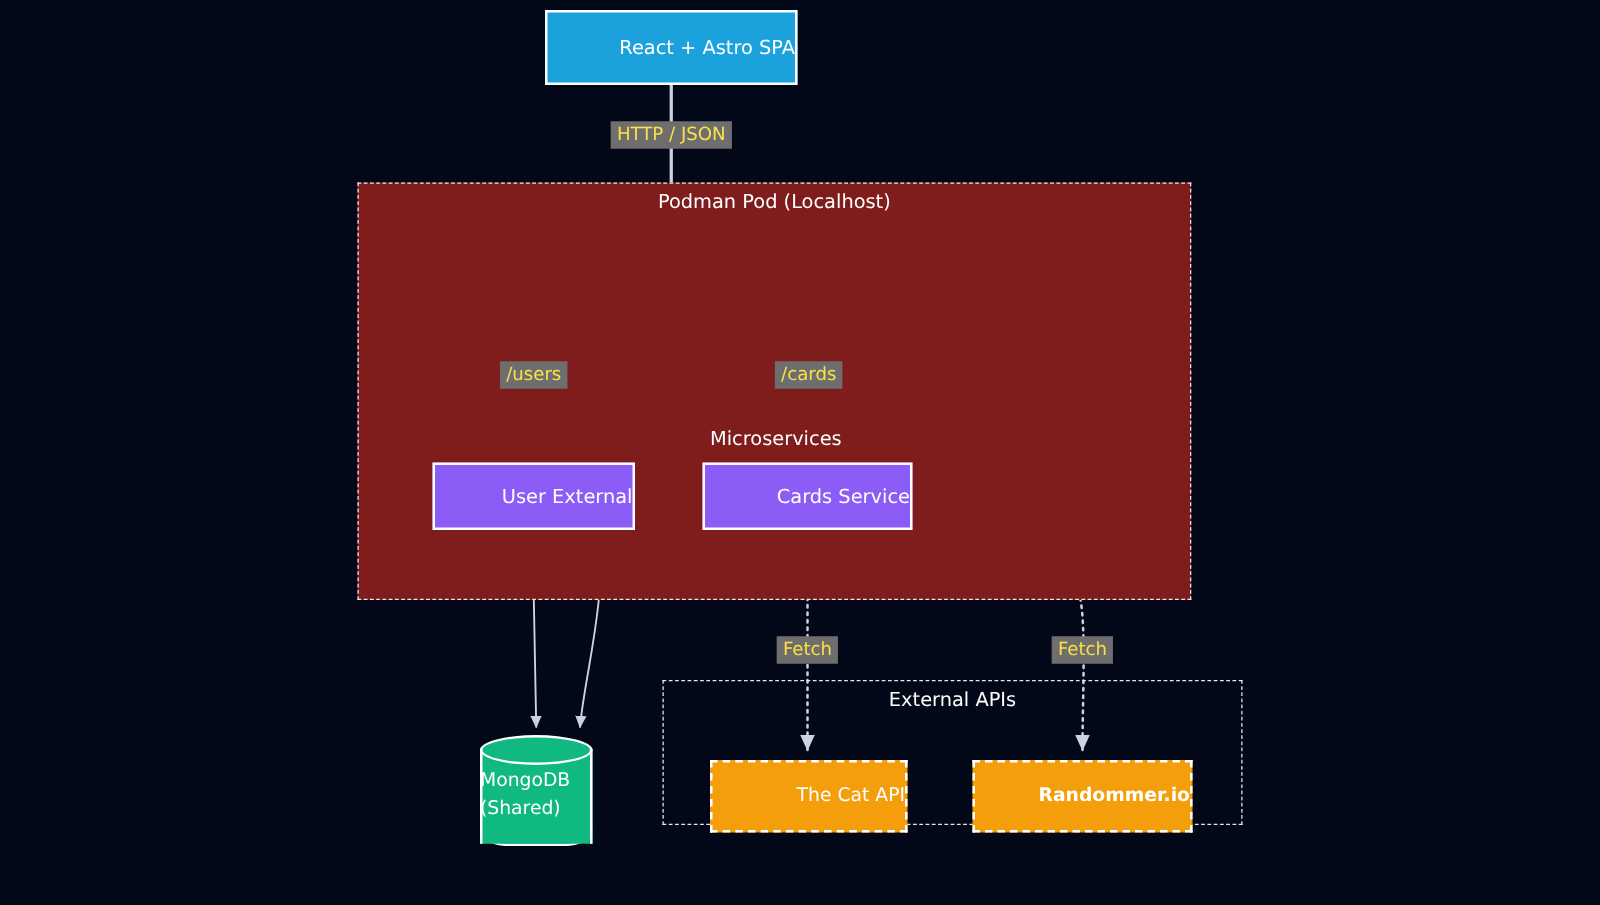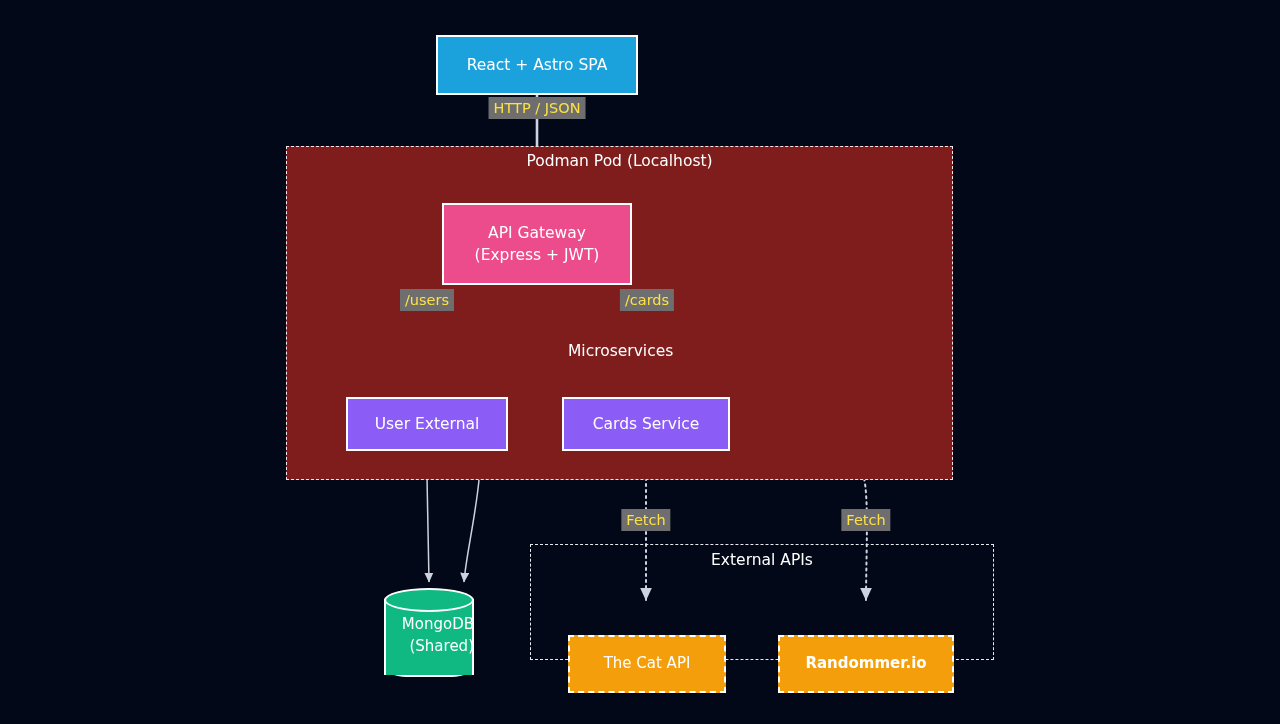--- a/index.html
+++ b/index.html
@@ -55,28 +55,27 @@
     white-space: nowrap;
   }
   .cluster-ext .cluster-label { line-height: 32px; }
 
   
   .node {
     position: absolute;
     box-sizing: border-box;
     display: flex;
     flex-direction: column;
-    align-items: center;
+    align-items: flex-end;
     justify-content: center;
     color: #ffffff;
     font-size: 15.5px;
     line-height: 1.45;
     text-align: center;
     white-space: nowrap;
-    margin-top: 27px;
   }
   .node-spa {
     left: 436px; top: 8px;
     width: 202px; height: 60px;
     background: #1ba2dd;
     border: 2.2px solid #ffffff;
   }
   .node-gateway {
     left: 442px; top: 176px;
     width: 190px; height: 82px;
@@ -141,21 +140,21 @@
     width: 90px; height: 24px;
     box-sizing: border-box;
     background: #10b981;
     border: 2.2px solid #ffffff;
     border-radius: 50%;
   }
   .db-text {
     position: absolute;
     left: 0; top: 26px;
     width: 90px;
-    text-align: right;
+    text-align: left;
     color: #ffffff;
     font-size: 15px;
     line-height: 1.45;
     white-space: nowrap;
     z-index: 3;
   }
 
   
   .edge-label {
     position: absolute;
@@ -205,24 +204,20 @@
   <div class="cluster cluster-ext">
     <div class="cluster-label">External APIs</div>
   </div>
 
   <div style="position:absolute; left:568px; top:342px; color:#ffffff; font-size:15.5px; white-space:nowrap;">Microservices</div>
 
   <div class="node node-spa">
     <span class="node-line">React + Astro SPA</span>
   </div>
 
-  <div class="node node-gateway">
-    <span class="node-line">API Gateway</span>
-    <span class="node-line">(Express + JWT)</span>
-  </div>
 
   <div class="node node-user-service">
     <span class="node-line">User External</span>
   </div>
 
   <div class="node node-cards-service">
     <span class="node-line">Cards Service</span>
   </div>
 
   <div class="node-db">

